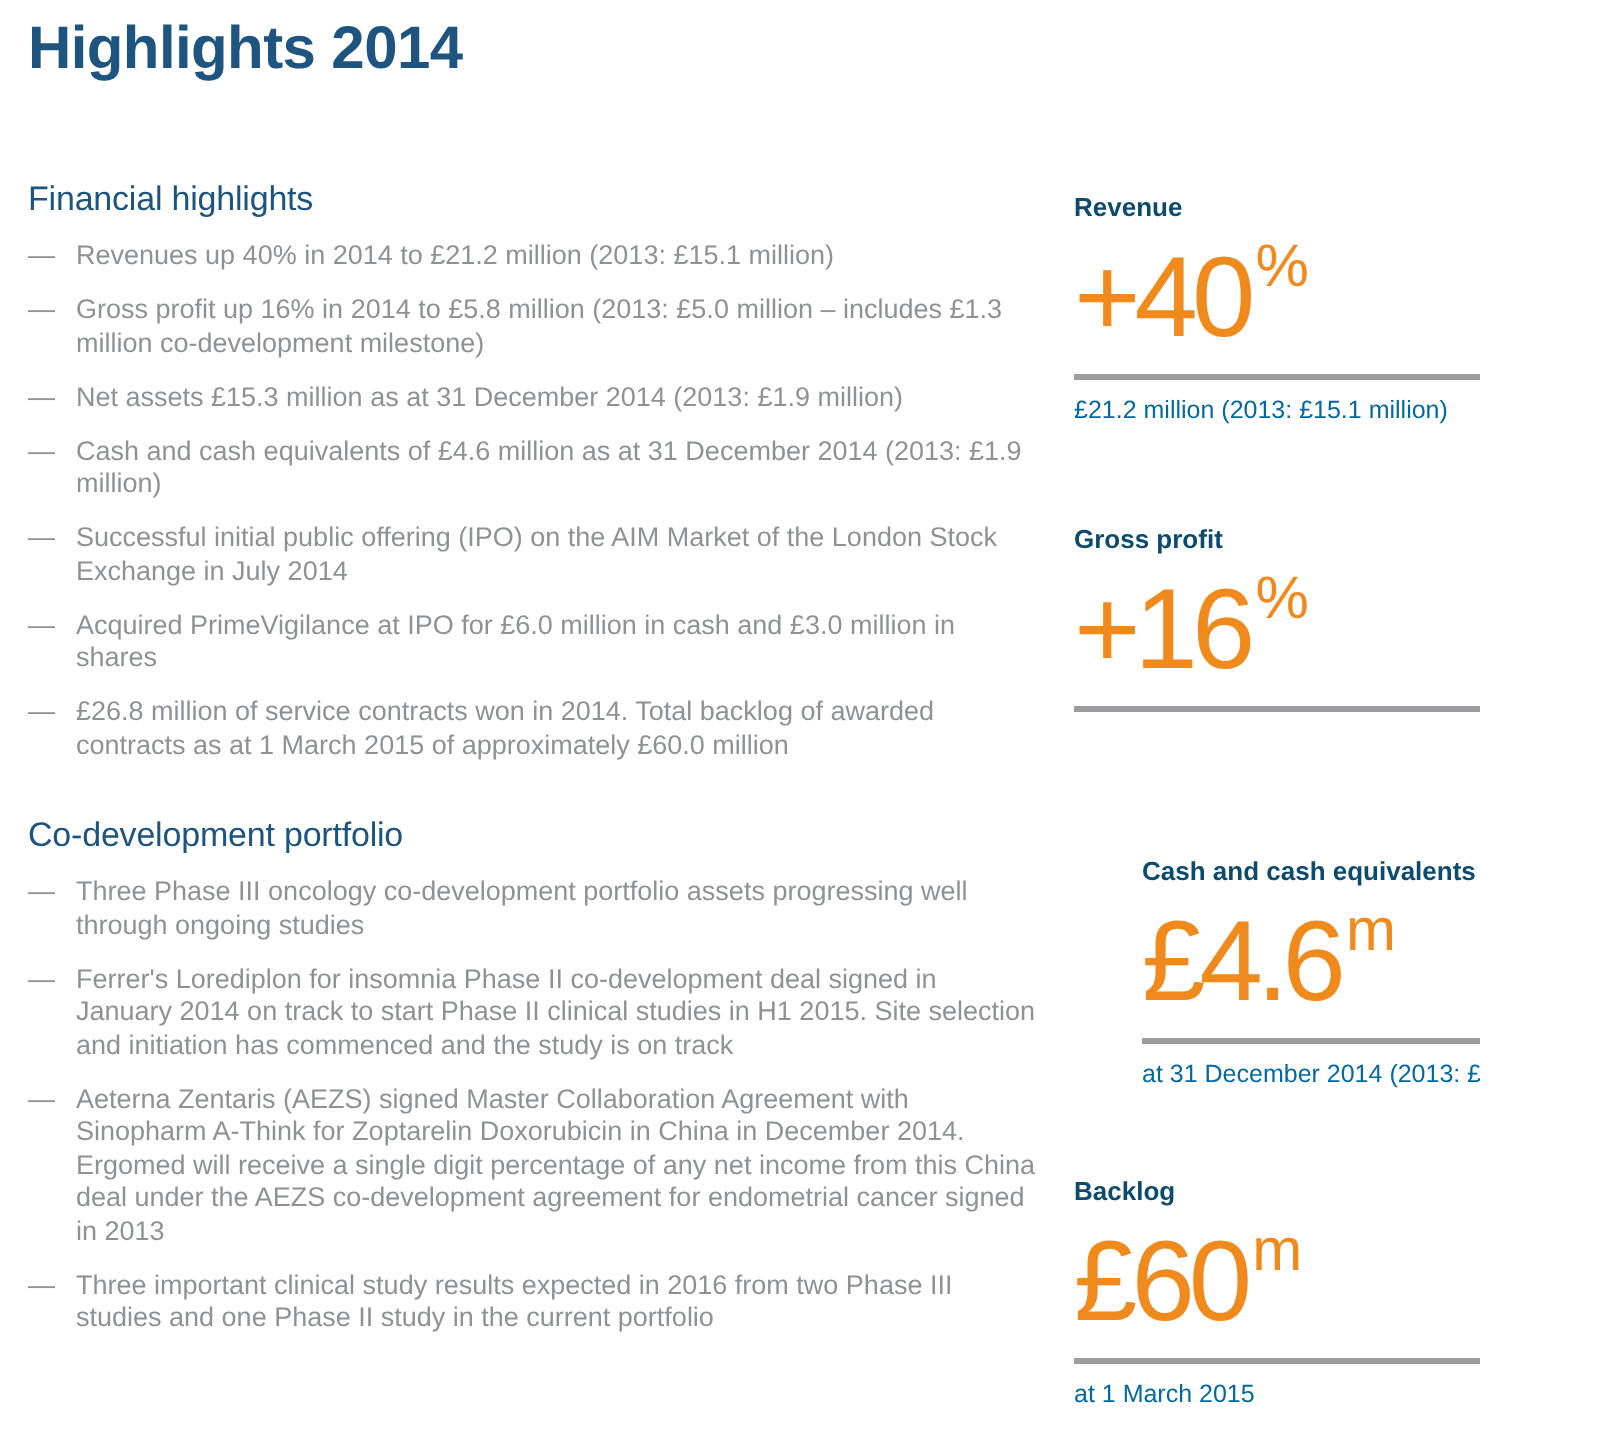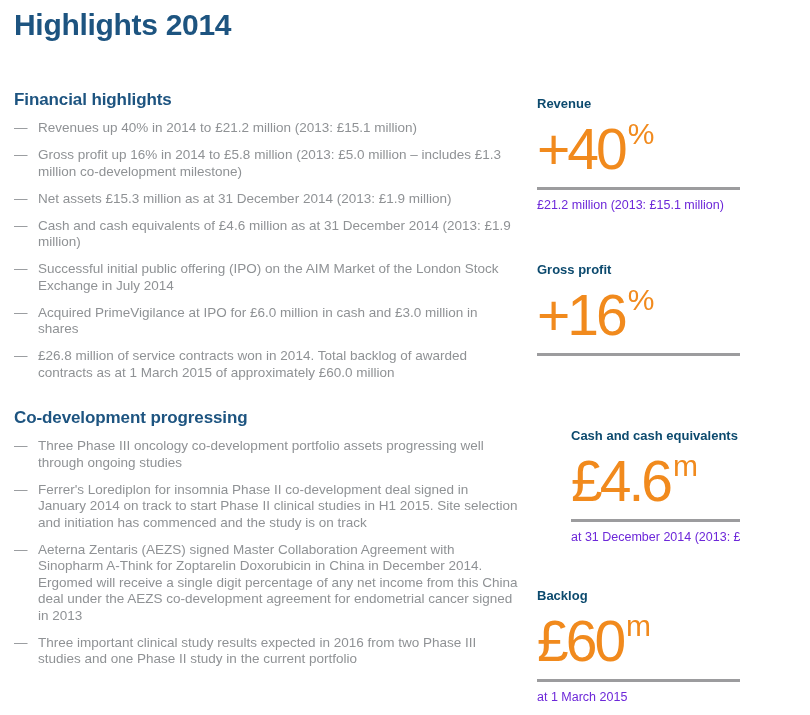--- a/index.html
+++ b/index.html
@@ -22,21 +22,21 @@
     color: #1d5480;
   }
   .left-col {
     position: absolute;
     left: 14px;
     top: 90px;
     width: 506px;
   }
   .section-heading {
     font-size: 17px;
-    font-weight: 700;
+    font-weight: 400;
     color: #1d5480;
     letter-spacing: -0.1px;
   }
   .section + .section { margin-top: 27px; }
   ul.bullets {
     list-style: none;
     margin-top: 10px;
   }
   ul.bullets li {
     display: flex;
@@ -100,21 +100,21 @@
   .stat-divider {
     margin-top: 3px;
     width: 100%;
     height: 3px;
     background: #9c9c9e;
   }
   .stat-caption {
     margin-top: 7px;
     font-size: 12.5px;
     line-height: 16px;
-    color: #6d28d9;
+    color: #0369a1;
   }
 </style>
 </head>
 <body>
 
 <div class="page">
 
   <h1 class="page-title">Highlights 2014</h1>
 
   <div class="left-col">
@@ -147,21 +147,21 @@
           <span class="bullet-text">Acquired PrimeVigilance at IPO for £6.0 million in cash and £3.0 million in shares</span>
         </li>
         <li>
           <span class="dash">—</span>
           <span class="bullet-text">£26.8 million of service contracts won in 2014. Total backlog of awarded contracts as at 1 March 2015 of approximately £60.0 million</span>
         </li>
       </ul>
     </div>
 
     <div class="section">
-      <h2 class="section-heading">Co-development progressing</h2>
+      <h2 class="section-heading">Co-development portfolio</h2>
       <ul class="bullets">
         <li>
           <span class="dash">—</span>
           <span class="bullet-text">Three Phase III oncology co-development portfolio assets progressing well through ongoing studies</span>
         </li>
         <li>
           <span class="dash">—</span>
           <span class="bullet-text">Ferrer's Lorediplon for insomnia Phase II co-development deal signed in January 2014 on track to start Phase II clinical studies in H1 2015. Site selection and initiation has commenced and the study is on track</span>
         </li>
         <li>

